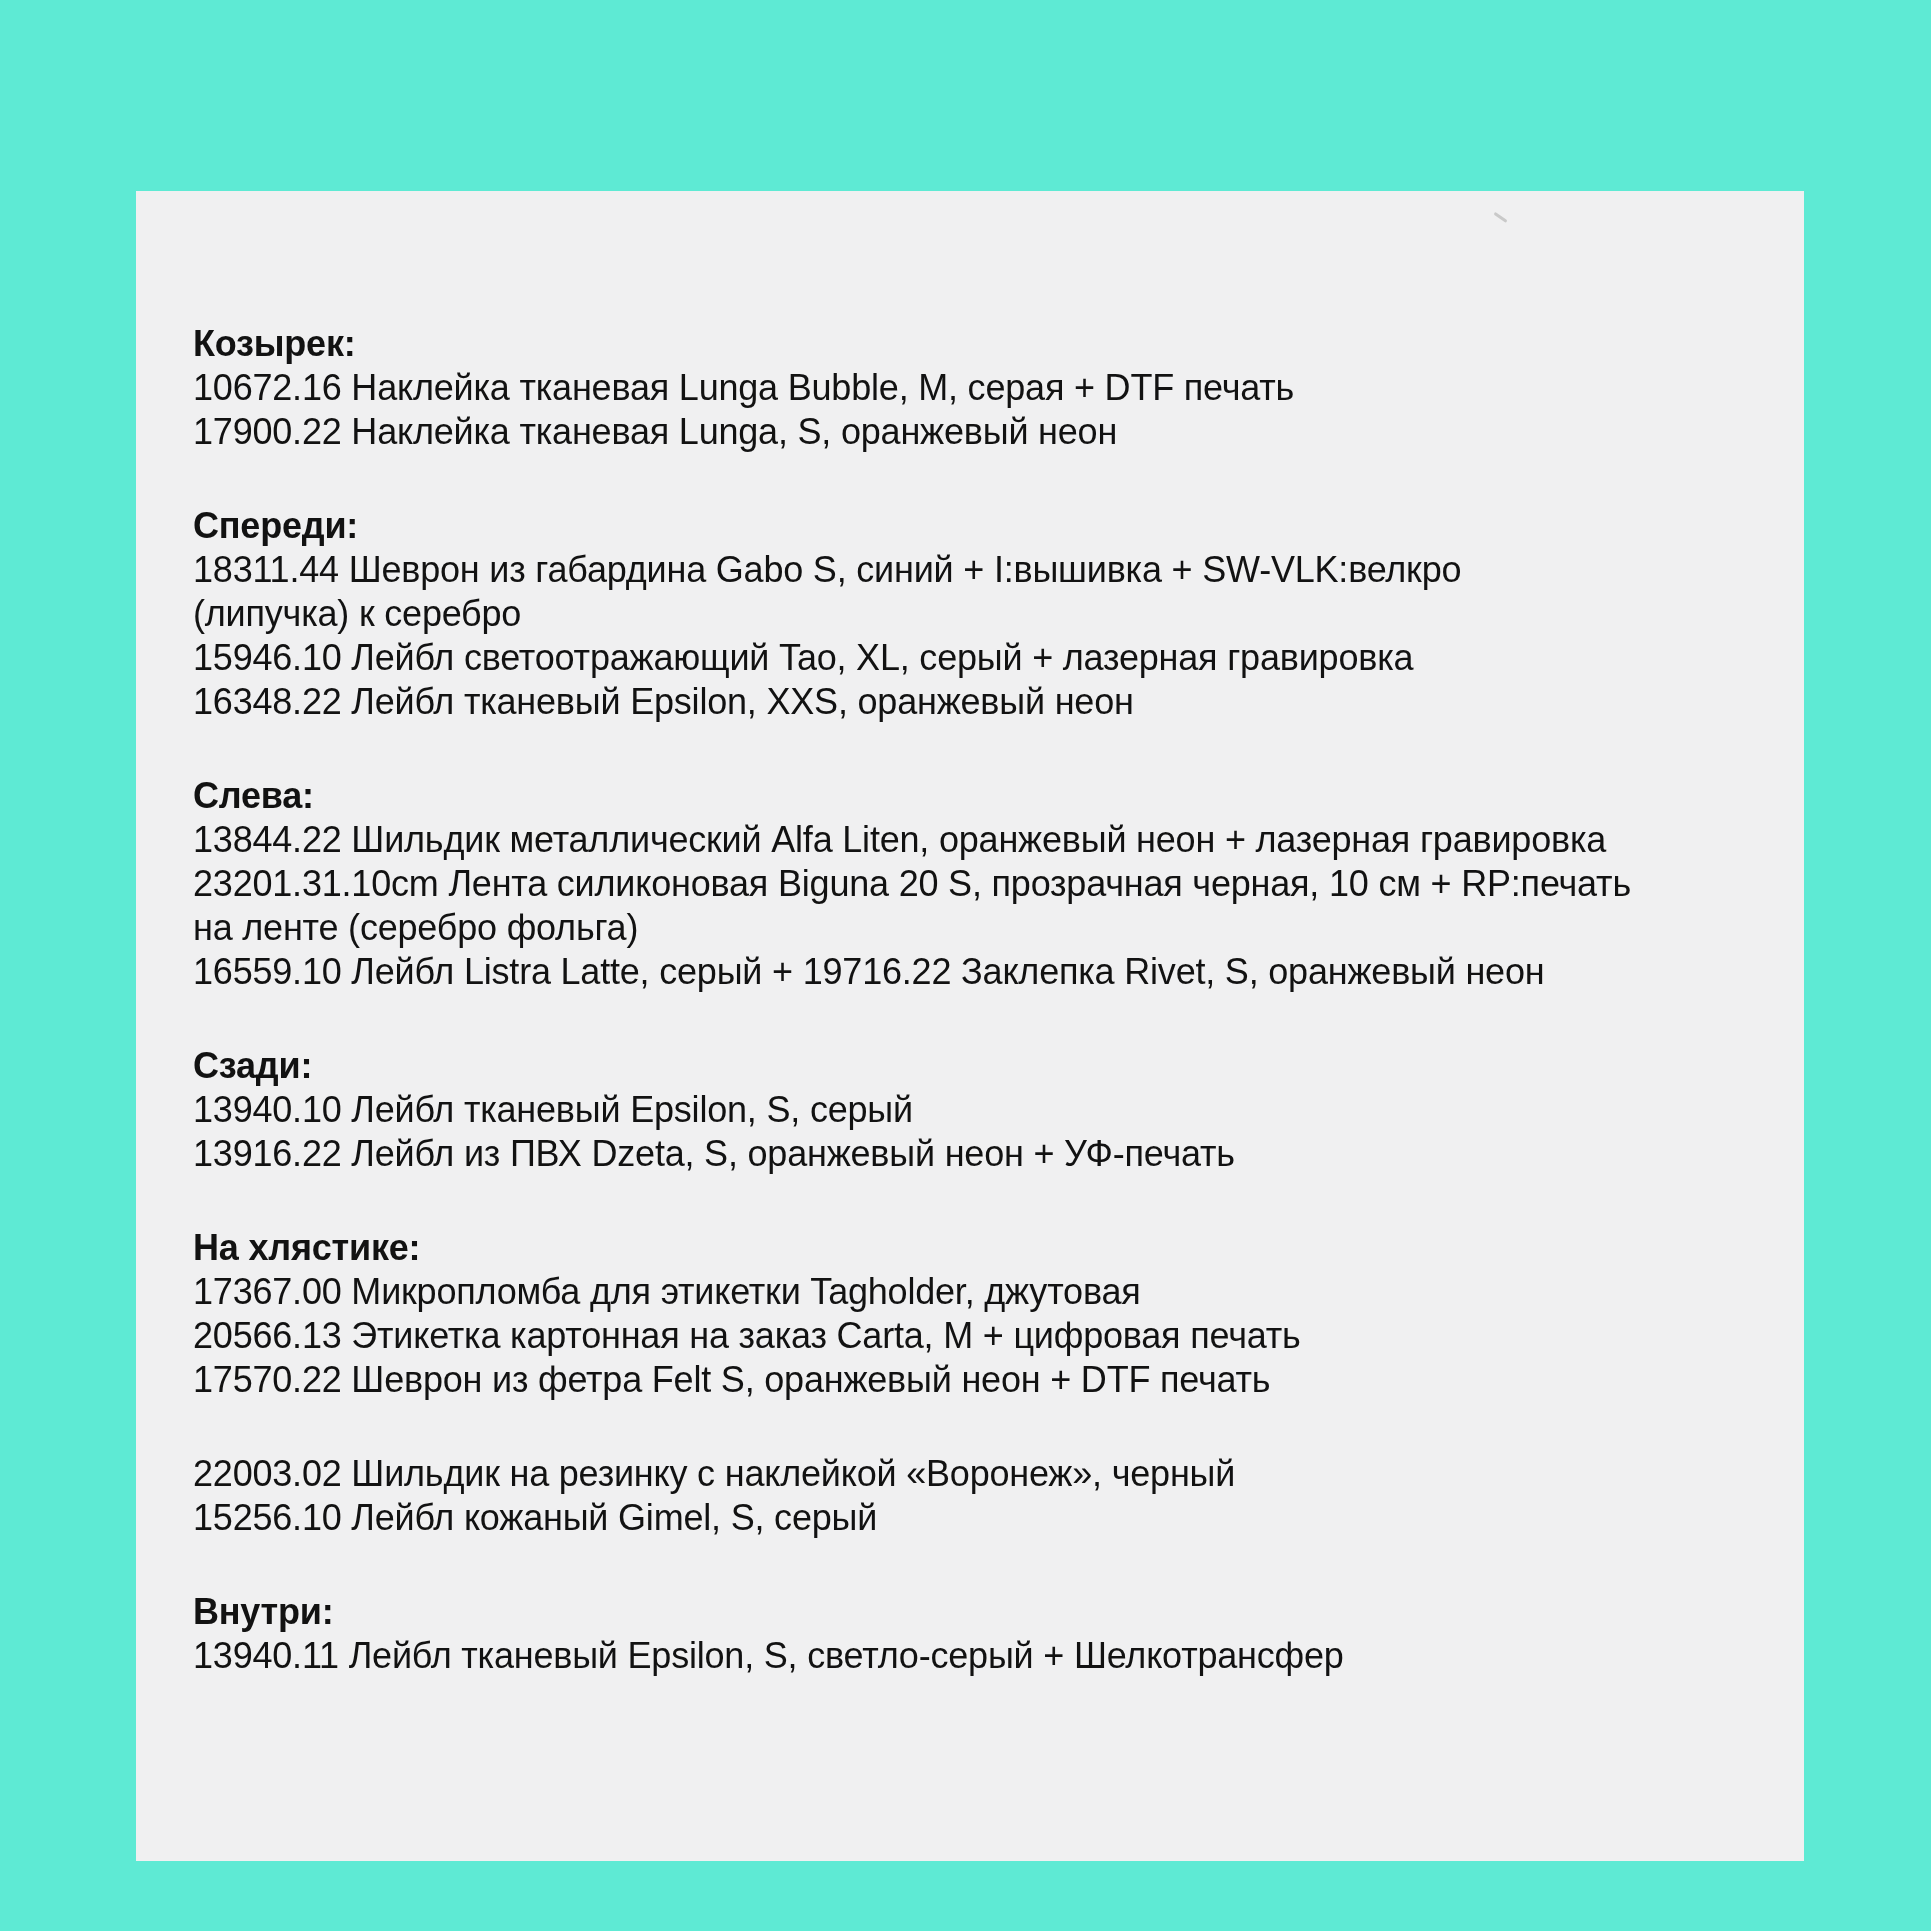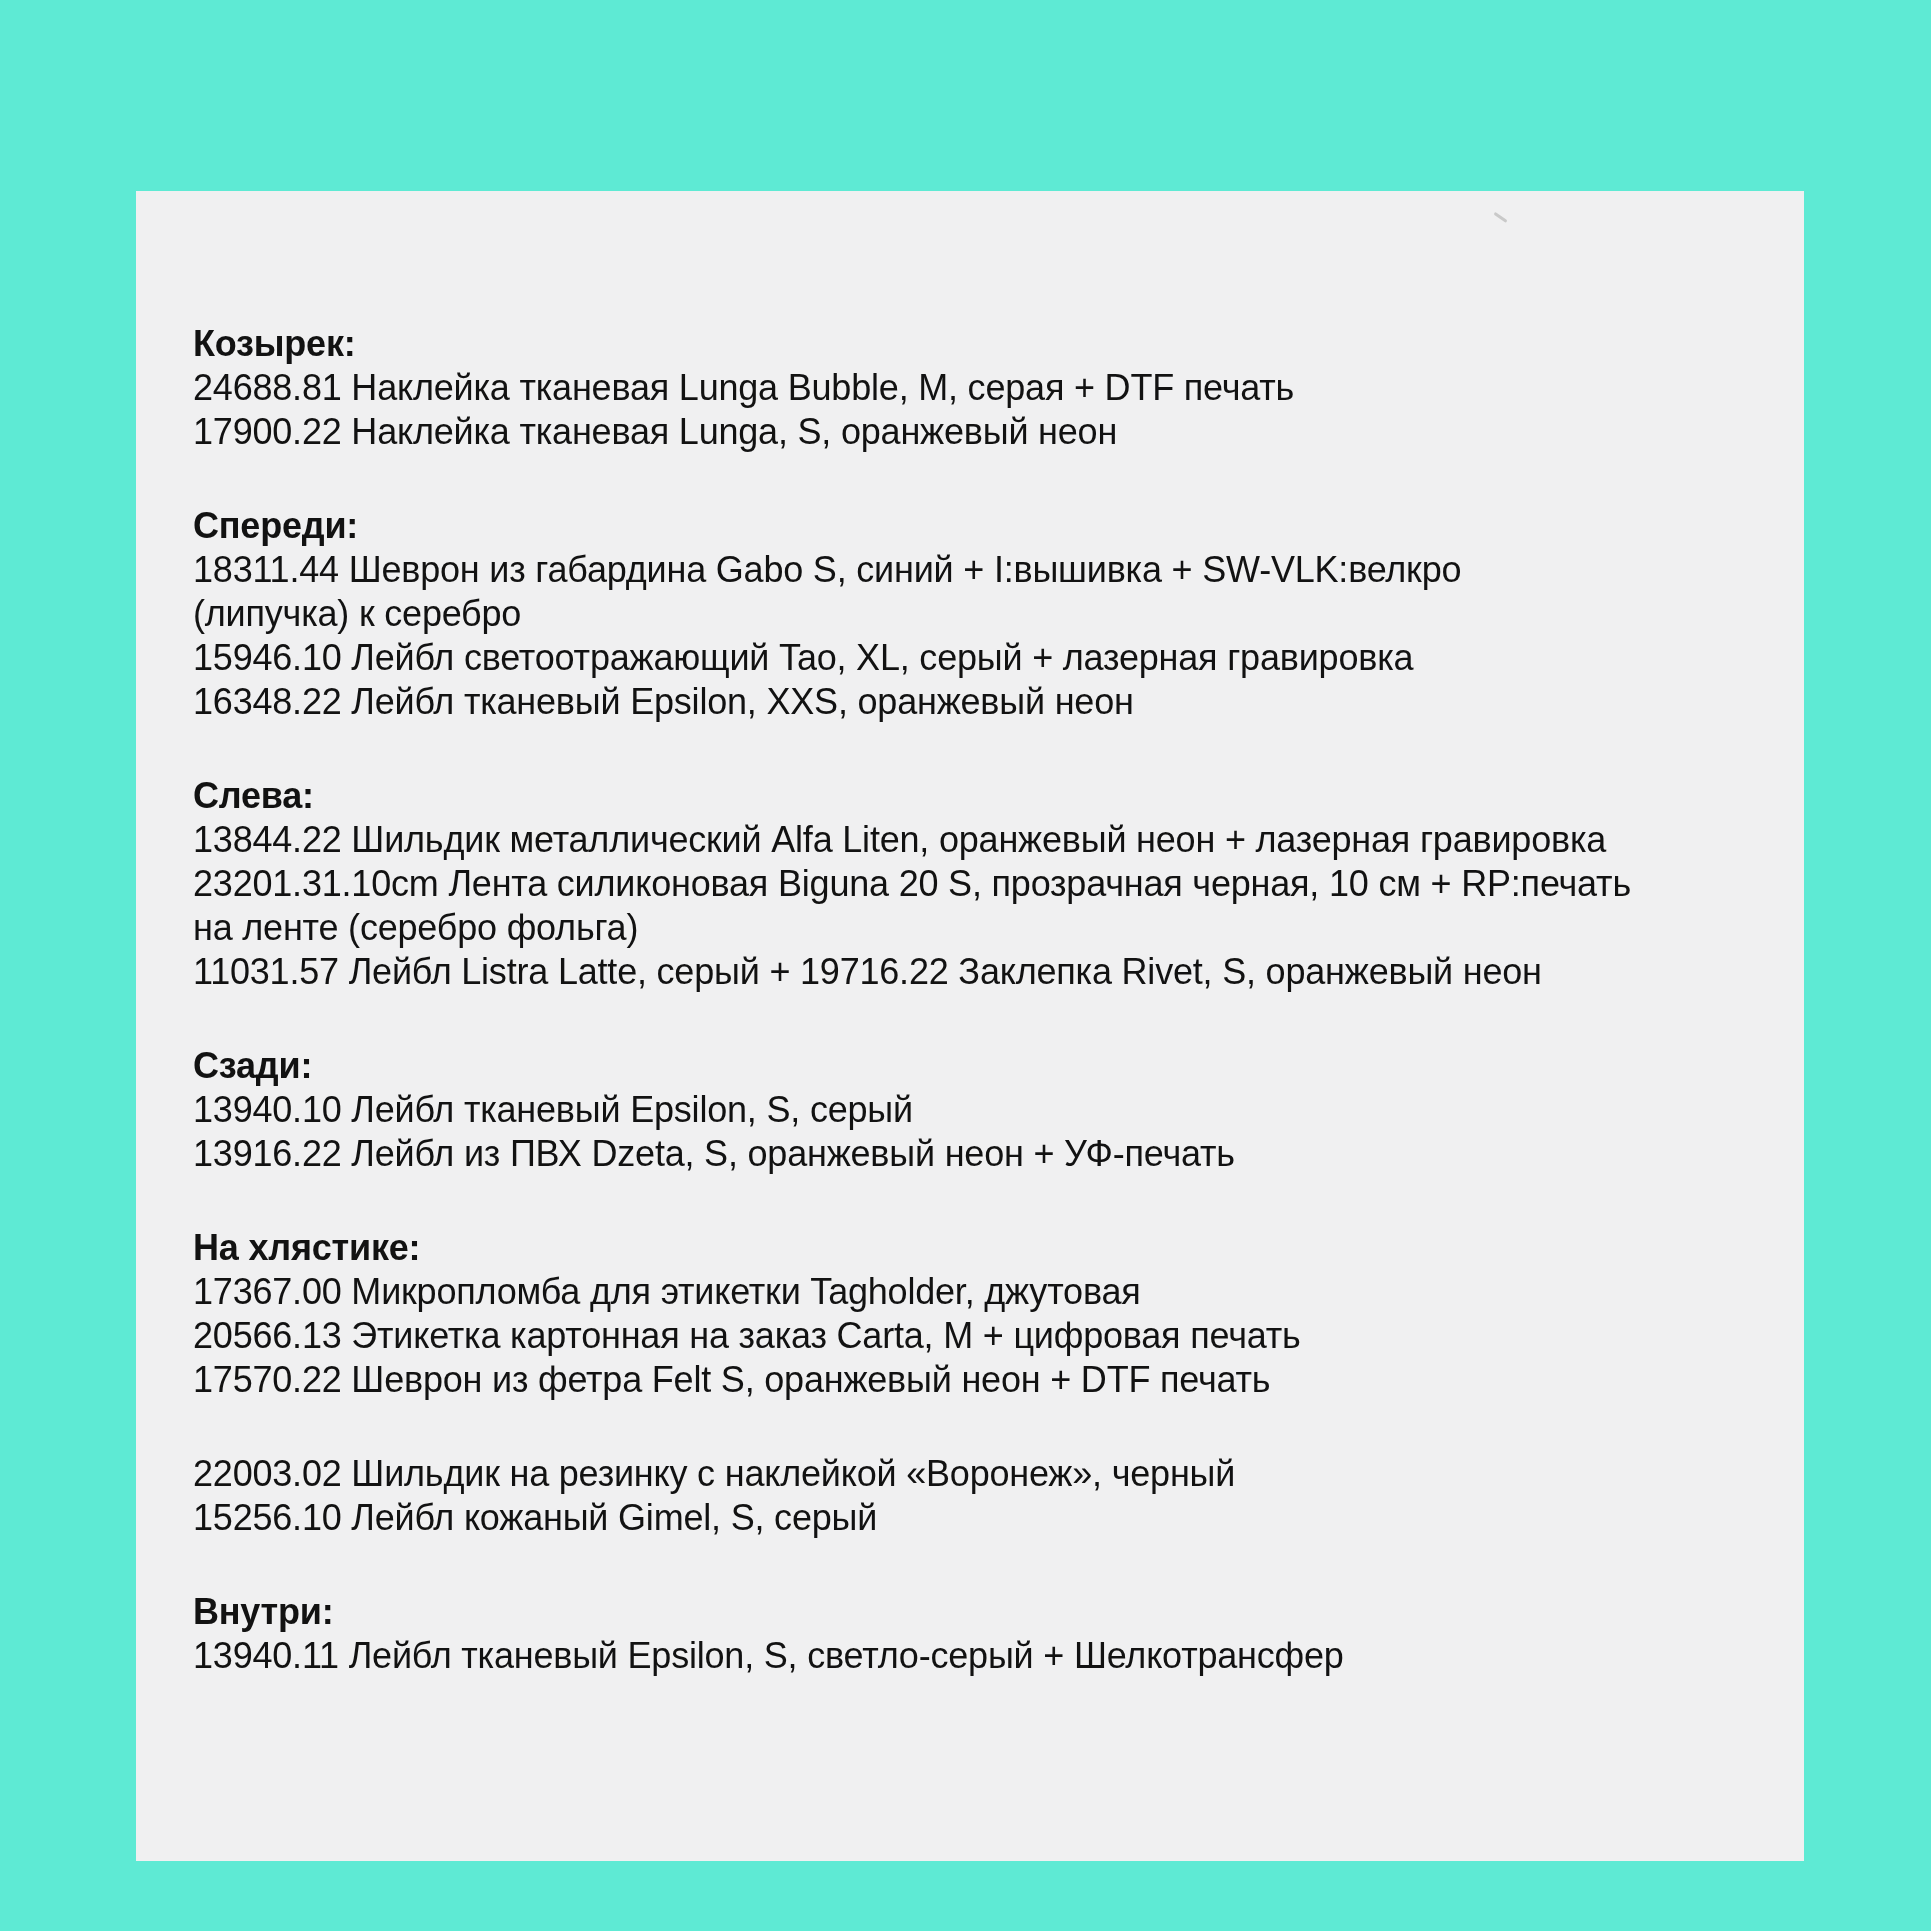--- a/index.html
+++ b/index.html
@@ -59,38 +59,38 @@
 </style>
 </head>
 <body style="background: rgb(255, 255, 255);">
 
 <div class="page">
   <div class="sheet" style="background: rgb(240, 240, 241);">
     <span class="pen-mark" style="background: rgb(201, 201, 201);"></span>
     <div class="content" id="sections-root">
   <section class="section">
     <h2 class="section-title">Козырек:</h2>
-  <p class="line">24688.81 Наклейка тканевая Lunga Bubble, M, серая + DTF печать</p>
+  <p class="line">10672.16 Наклейка тканевая Lunga Bubble, M, серая + DTF печать</p>
           <p class="line">17900.22 Наклейка тканевая Lunga, S, оранжевый неон</p>
         </section>
 
   <section class="section">
     <h2 class="section-title">Спереди:</h2>
   <p class="line">18311.44 Шеврон из габардина Gabo S, синий + I:вышивка + SW-VLK:велкро</p>
           <p class="line">(липучка) к серебро</p>
           <p class="line">15946.10 Лейбл светоотражающий Tao, XL, серый + лазерная гравировка</p>
           <p class="line">16348.22 Лейбл тканевый Epsilon, XXS, оранжевый неон</p>
         </section>
 
   <section class="section">
     <h2 class="section-title">Слева:</h2>
   <p class="line">13844.22 Шильдик металлический Alfa Liten, оранжевый неон + лазерная гравировка</p>
           <p class="line">23201.31.10cm Лента силиконовая Biguna 20 S, прозрачная черная, 10 см + RP:печать</p>
           <p class="line">на ленте (серебро фольга)</p>
-          <p class="line">11031.57 Лейбл Listra Latte, серый + 19716.22 Заклепка Rivet, S, оранжевый неон</p>
+          <p class="line">16559.10 Лейбл Listra Latte, серый + 19716.22 Заклепка Rivet, S, оранжевый неон</p>
         </section>
 
   <section class="section">
     <h2 class="section-title">Сзади:</h2>
   <p class="line">13940.10 Лейбл тканевый Epsilon, S, серый</p>
           <p class="line">13916.22 Лейбл из ПВХ Dzeta, S, оранжевый неон + УФ-печать</p>
         </section>
 
   <section class="section">
     <h2 class="section-title">На хлястике:</h2>

